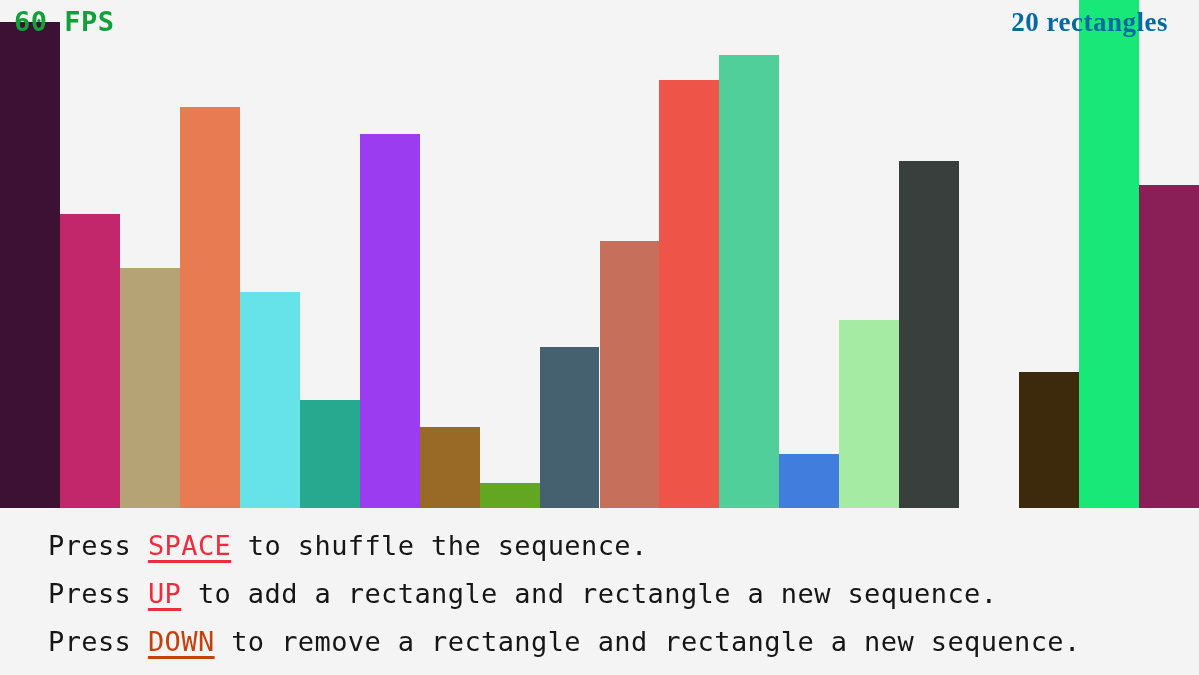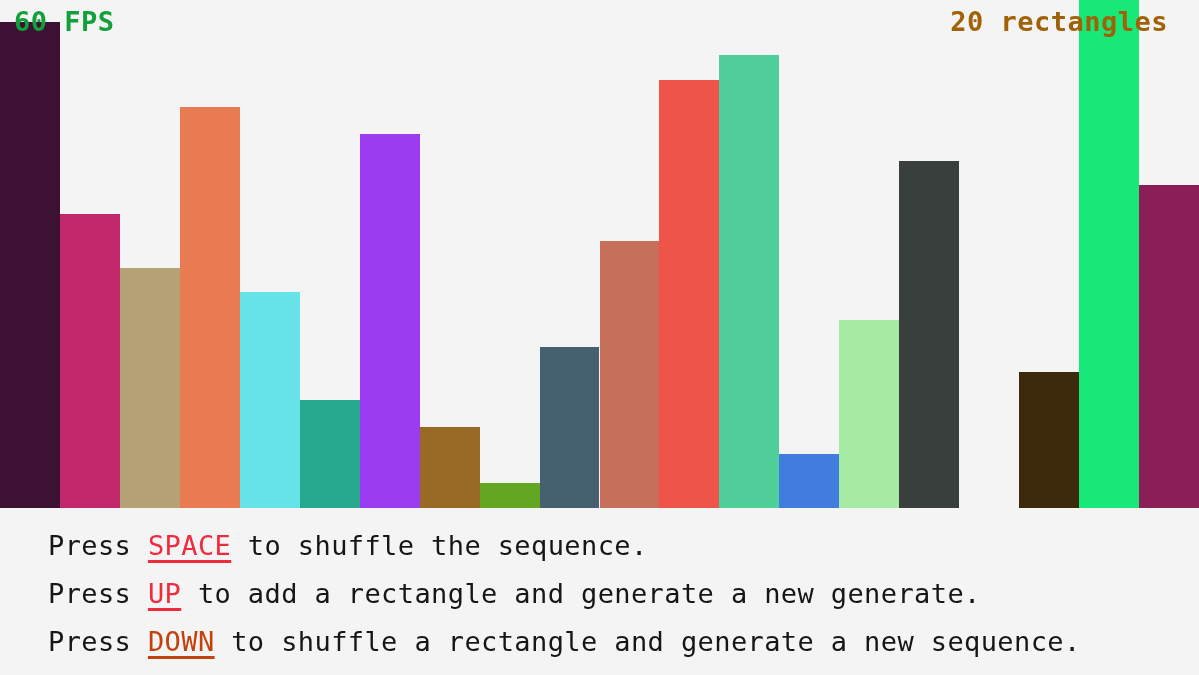--- a/index.html
+++ b/index.html
@@ -107,27 +107,27 @@
       <div class="bar" style="left: 779.35px; width: 59.95px; height: 54px; background: rgb(65, 125, 221);"></div>
       <div class="bar" style="left: 839.3px; width: 59.95px; height: 188px; background: rgb(166, 235, 163);"></div>
       <div class="bar" style="left: 899.25px; width: 59.95px; height: 347px; background: rgb(56, 63, 60);"></div>
       <div class="bar" style="left: 959.2px; width: 59.95px; height: 0px; background: rgb(47, 31, 16);"></div>
       <div class="bar" style="left: 1019.15px; width: 59.95px; height: 136px; background: rgb(61, 42, 13);"></div>
       <div class="bar" style="left: 1079.1px; width: 59.95px; height: 508px; background: rgb(24, 232, 120);"></div>
       <div class="bar" style="left: 1139.05px; width: 59.95px; height: 323px; background: rgb(138, 31, 88);"></div>
     </div>
 
   <div class="hud" id="fps-counter" style="color: rgb(18, 160, 58);">60 FPS</div>
-  <div class="hud" id="rect-count" style="color: #a16207;">20 rectangles</div>
+  <div class="hud" id="rect-count" style="color: #0369a1; font-family: Liberation Serif, serif;">20 rectangles</div>
 
   <div id="instructions">
     <div class="instruction-line">
       <span>Press </span><span class="key" style="color: rgb(239, 43, 61);">SPACE</span><span> to shuffle the sequence.</span>
     </div>
     <div class="instruction-line">
-      <span>Press </span><span class="key" style="color: rgb(239, 43, 61); text-align: center;">UP</span><span> to add a rectangle and generate a new generate.</span>
+      <span>Press </span><span class="key" style="color: rgb(239, 43, 61); text-align: center;">UP</span><span> to add a rectangle and rectangle a new sequence.</span>
     </div>
     <div class="instruction-line">
-      <span>Press </span><span class="key" style="color: #c2410c;">DOWN</span><span> to shuffle a rectangle and generate a new sequence.</span>
+      <span>Press </span><span class="key" style="color: #c2410c;">DOWN</span><span> to remove a rectangle and rectangle a new sequence.</span>
     </div>
   </div>
 
 </div>
 
 </body></html>

